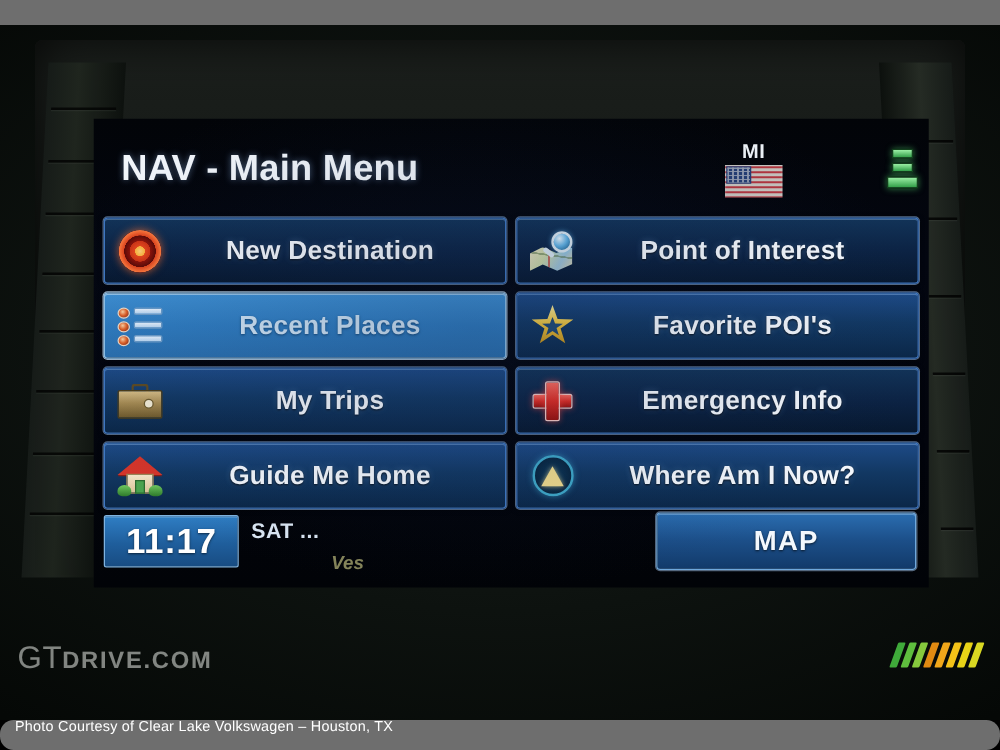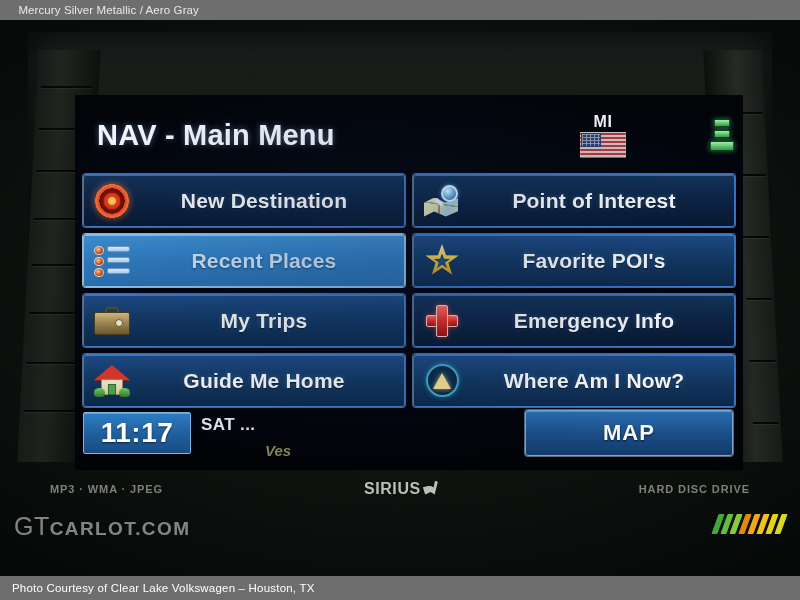--- a/index.html
+++ b/index.html
@@ -560,35 +560,34 @@
   }
   .logo-stripes .st { width: 6px; height: 20px; border-radius: 1px; }
 
   
   .credit-bar {
     position: absolute;
     bottom: 0; left: 0;
     width: 800px; height: 24px;
     background: #6e6e6e;
     display: flex;
-    align-items: center;
     padding-left: 12px;
+    border-radius: 11px;
   }
   .credit-bar .credit-text {
     color: #ffffff;
     font-size: 11.5px;
     letter-spacing: 0.2px;
   }
 </style>
 </head>
 <body>
 
 <div class="caption-bar">
   <span class="cap-sep">  </span>
-  <span class="cap-secondary">Mercury Silver Metallic / Aero Gray</span>
 </div>
 
 <div class="photo">
 
   <div class="bezel">
     <div class="vent-left">
       <div class="slat" style="top:36px"></div>
       <div class="slat" style="top:78px"></div>
       <div class="slat" style="top:120px"></div>
       <div class="slat" style="top:168px"></div>
@@ -716,35 +715,24 @@
       </div>
       <div class="sat-label">SAT ...</div>
       <div class="ves-mark">Ves</div>
       <div class="map-btn">
         <span class="map-label">MAP</span>
       </div>
     </div>
 
   </div>
 
-  <div class="bezel-foot">
-    <span class="codec">MP3 · WMA · JPEG</span>
-    <span class="sirius">
-      <span class="sirius-text">SIRIUS</span>
-      <span class="dog">
-        <span class="dtail"></span>
-          <span class="dbody"></span>
-      </span>
-    </span>
-    <span class="hdd">HARD DISC DRIVE</span>
-  </div>
 
   <div class="watermark">
     <span class="gt">GT</span>
-    <span class="carlot">CARLOT.COM</span>
+    <span class="carlot">DRIVE.COM</span>
   </div>
   <div class="logo-stripes">
       <span class="st" style="background: rgb(63, 170, 58);"></span>
       <span class="st" style="background: rgb(95, 190, 62);"></span>
       <span class="st" style="background: rgb(134, 201, 61);"></span>
       <span class="st" style="background: rgb(224, 138, 18);"></span>
       <span class="st" style="background: rgb(240, 167, 26);"></span>
       <span class="st" style="background: rgb(243, 194, 24);"></span>
       <span class="st" style="background: rgb(232, 211, 23);"></span>
       <span class="st" style="background: rgb(217, 216, 34);"></span>

